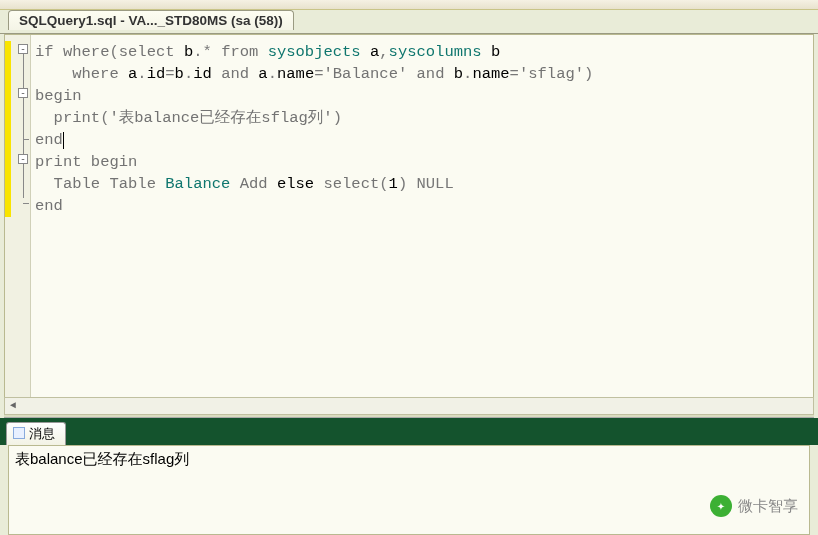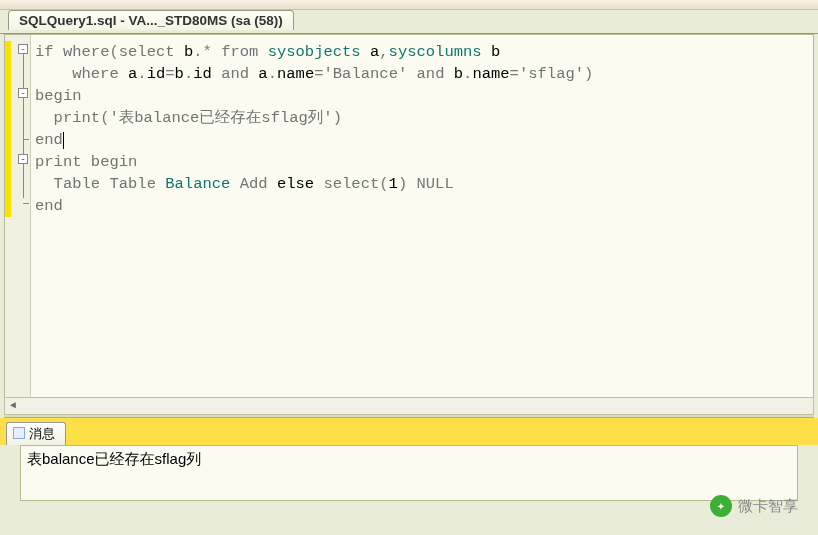--- a/index.html
+++ b/index.html
@@ -103,41 +103,41 @@
     vertical-align: text-bottom;
   }
   .editor-scroll {
     position: absolute; left:4px; right:4px; bottom:120px; height:18px;
     background: #f1f1e6; border:1px solid #c0c0a0;
     display:flex; align-items:center;
   }
   .scroll-arrow { width:16px; height:16px; text-align:center; color:#666; font-size:10px; line-height:16px; }
   .splitter { height:4px; background:#d9dcc0; margin: 0 4px; border-top:1px solid #aaa; border-bottom:1px solid #aaa;}
   .output-tabs {
-    background:#fde047;
+    background:#14532d;
     padding: 4px 6px 0 6px;
   }
   .out-tab {
     display:inline-block;
     background: linear-gradient(#fff,#f2f2e4);
     border:1px solid #999; border-bottom:none;
     border-radius:3px 3px 0 0;
     padding: 2px 10px 2px 6px;
     font-family: Arial,sans-serif; font-size:13px;
   }
   .msg-icon {
     display:inline-block; width:12px;height:12px;
     background:#e8f0ff; border:1px solid #88aadd;
     margin-right:4px; position:relative; top:1px;
   }
   .output-body {
     background:#fbfbf2;
     border:1px solid #b9b990;
-    margin:0 20px;
-    height:56px;
+    margin:0 8px;
+    height:90px;
     padding:4px 6px;
     font-size:15px;
     font-family: Arial,"Microsoft YaHei",sans-serif;
   }
   .watermark {
     position:absolute; right:20px; bottom:18px;
     font-family:"Microsoft YaHei",Arial; font-size:15px;
     color:#888; display:flex; align-items:center; gap:6px;
   }
   .watermark-circle{

